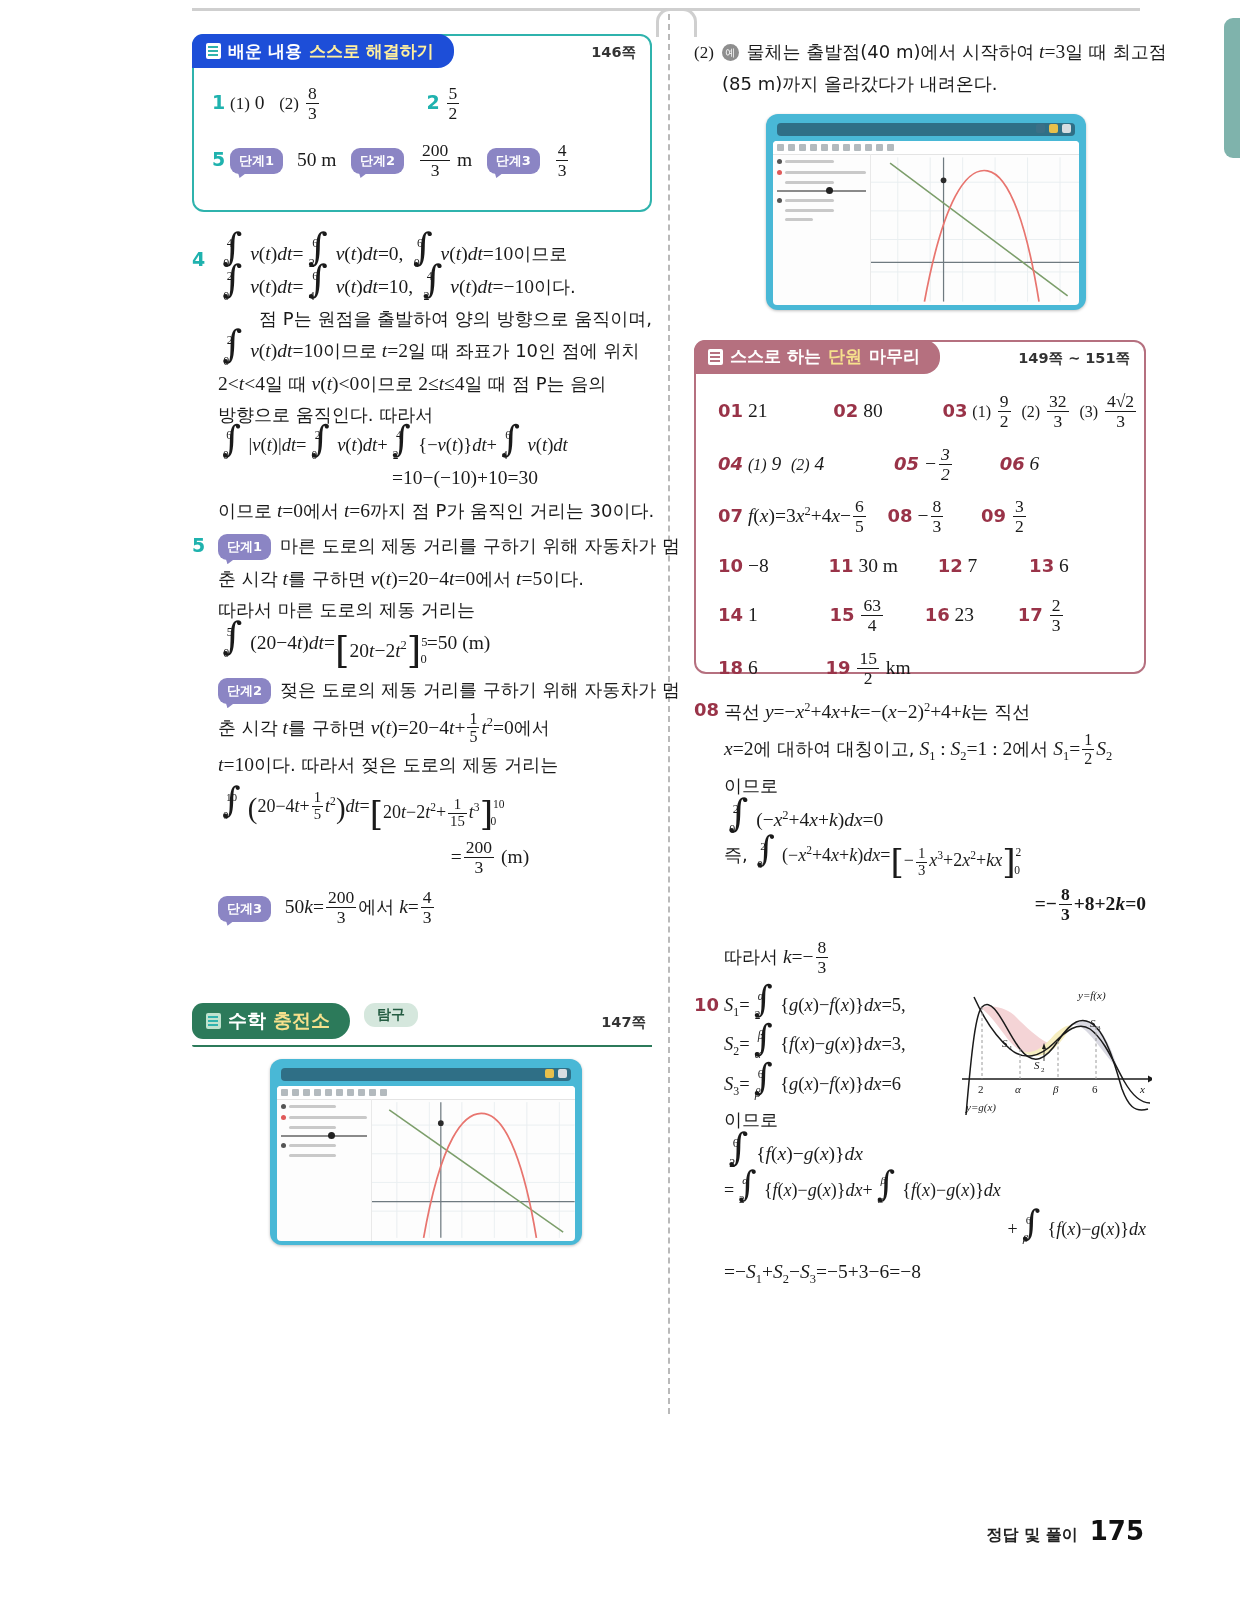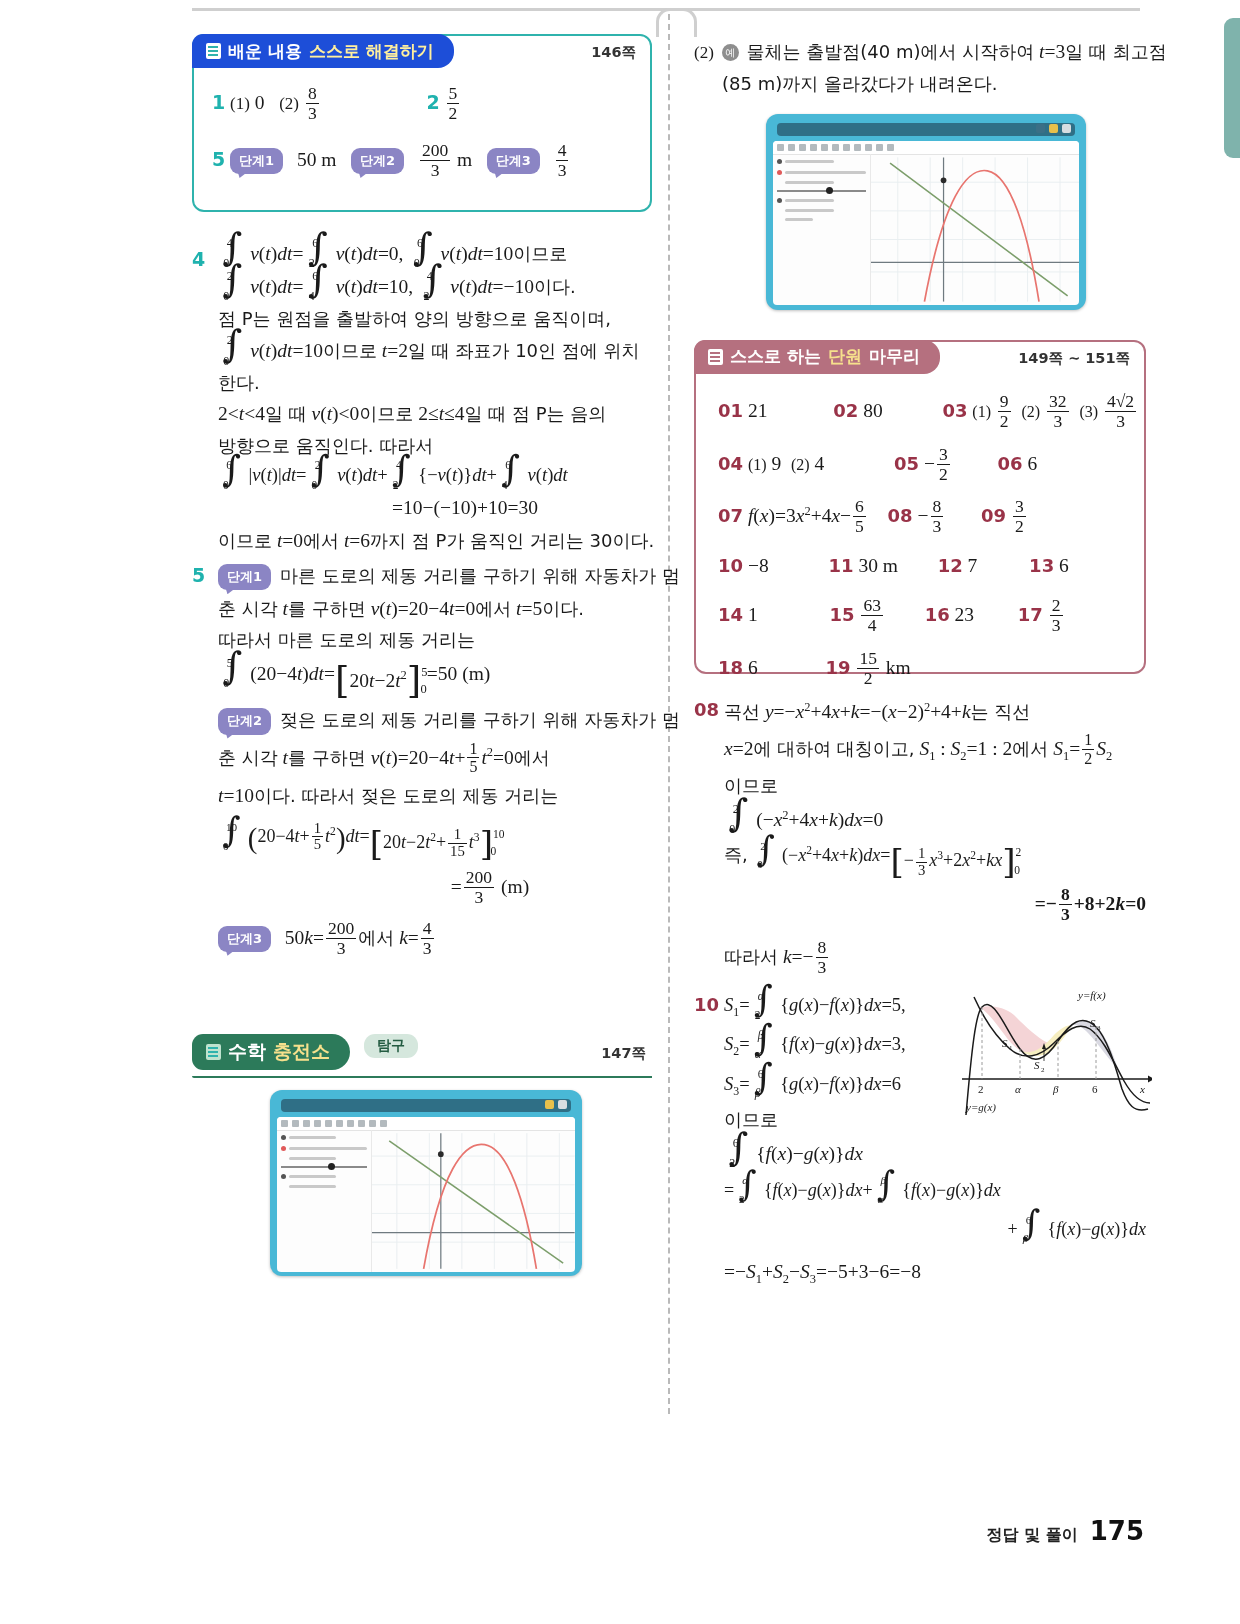--- a/index.html
+++ b/index.html
@@ -212,29 +212,28 @@
         <span class="intg"><span class="sg">∫</span><span class="up">6</span><span class="lo">0</span></span>
         <span class="mi">v</span>(<span class="mi">t</span>)<span class="mi">dt</span>=10<span class="ko">이므로</span>
       </div>
       <div class="mline">
         <span class="intg"><span class="sg">∫</span><span class="up">2</span><span class="lo">0</span></span>
         <span class="mi">v</span>(<span class="mi">t</span>)<span class="mi">dt</span>=<span class="intg"><span class="sg">∫</span><span class="up">6</span><span class="lo">4</span></span>
         <span class="mi">v</span>(<span class="mi">t</span>)<span class="mi">dt</span>=10,
         <span class="intg"><span class="sg">∫</span><span class="up">4</span><span class="lo">2</span></span>
         <span class="mi">v</span>(<span class="mi">t</span>)<span class="mi">dt</span>=−10<span class="ko">이다.</span>
       </div>
-      <div class="mline ko" style="margin:2px 0;">
+      <div class="mline ko" style="margin:2px 0;text-align:right;">
         점 P는 원점을 출발하여 양의 방향으로 움직이며,
       </div>
       <div class="mline">
         <span class="intg"><span class="sg">∫</span><span class="up">2</span><span class="lo">0</span></span>
         <span class="mi">v</span>(<span class="mi">t</span>)<span class="mi">dt</span>=10<span class="ko">이므로</span>
         <span class="mi">t</span>=2<span class="ko">일 때 좌표가 10인 점에 위치</span>
       </div>
-      <div class="mline ko">한다.</div>
       <div class="mline">
         2&lt;<span class="mi">t</span>&lt;4<span class="ko">일 때</span>
         <span class="mi">v</span>(<span class="mi">t</span>)&lt;0<span class="ko">이므로</span>
         2≤<span class="mi">t</span>≤4<span class="ko">일 때 점 P는 음의</span>
       </div>
       <div class="mline ko">방향으로 움직인다. 따라서</div>
       <div class="mline" style="font-size:18.5px;">
         <span class="intg"><span class="sg">∫</span><span class="up">6</span><span class="lo">0</span></span>
         |<span class="mi">v</span>(<span class="mi">t</span>)|<span class="mi">dt</span>=<span class="intg"><span class="sg">∫</span><span class="up">2</span><span class="lo">0</span></span>
         <span class="mi">v</span>(<span class="mi">t</span>)<span class="mi">dt</span>+<span class="intg"><span class="sg">∫</span><span class="up">4</span><span class="lo">2</span></span>
@@ -484,21 +483,21 @@
         <span class="qno-dark">02</span> 80
         <span style="display:inline-block;width:50px;"></span>
         <span class="qno-dark">03</span> <span style="font-size:16px;">(1)</span>
         <span class="frac fracbig"><span>9</span><span class="den">2</span></span>
         <span style="font-size:16px;">&nbsp;(2)</span>
         <span class="frac fracbig"><span>32</span><span class="den">3</span></span>
         <span style="font-size:16px;">&nbsp;(3)</span>
         <span class="frac fracbig"><span>4√2</span><span class="den">3</span></span>
       </div>
 
-      <div class="mline" style="margin-bottom:14px;">
+      <div class="mline" style="margin-bottom:14px;font-style:italic;">
         <span class="qno-dark">04</span> <span style="font-size:16px;">(1)</span> 9
         &nbsp;<span style="font-size:16px;">(2)</span> 4
         <span style="display:inline-block;width:60px;"></span>
         <span class="qno-dark">05</span> −<span class="frac fracbig"><span>3</span><span class="den">2</span></span>
         <span style="display:inline-block;width:36px;"></span>
         <span class="qno-dark">06</span> 6
       </div>
 
       <div class="mline" style="margin-bottom:14px;">
         <span class="qno-dark">07</span> <span class="mi">f</span>(<span class="mi">x</span>)=3<span class="mi">x</span><span class="sup">2</span>+4<span class="mi">x</span>−<span class="frac fracbig"><span>6</span><span class="den">5</span></span>

